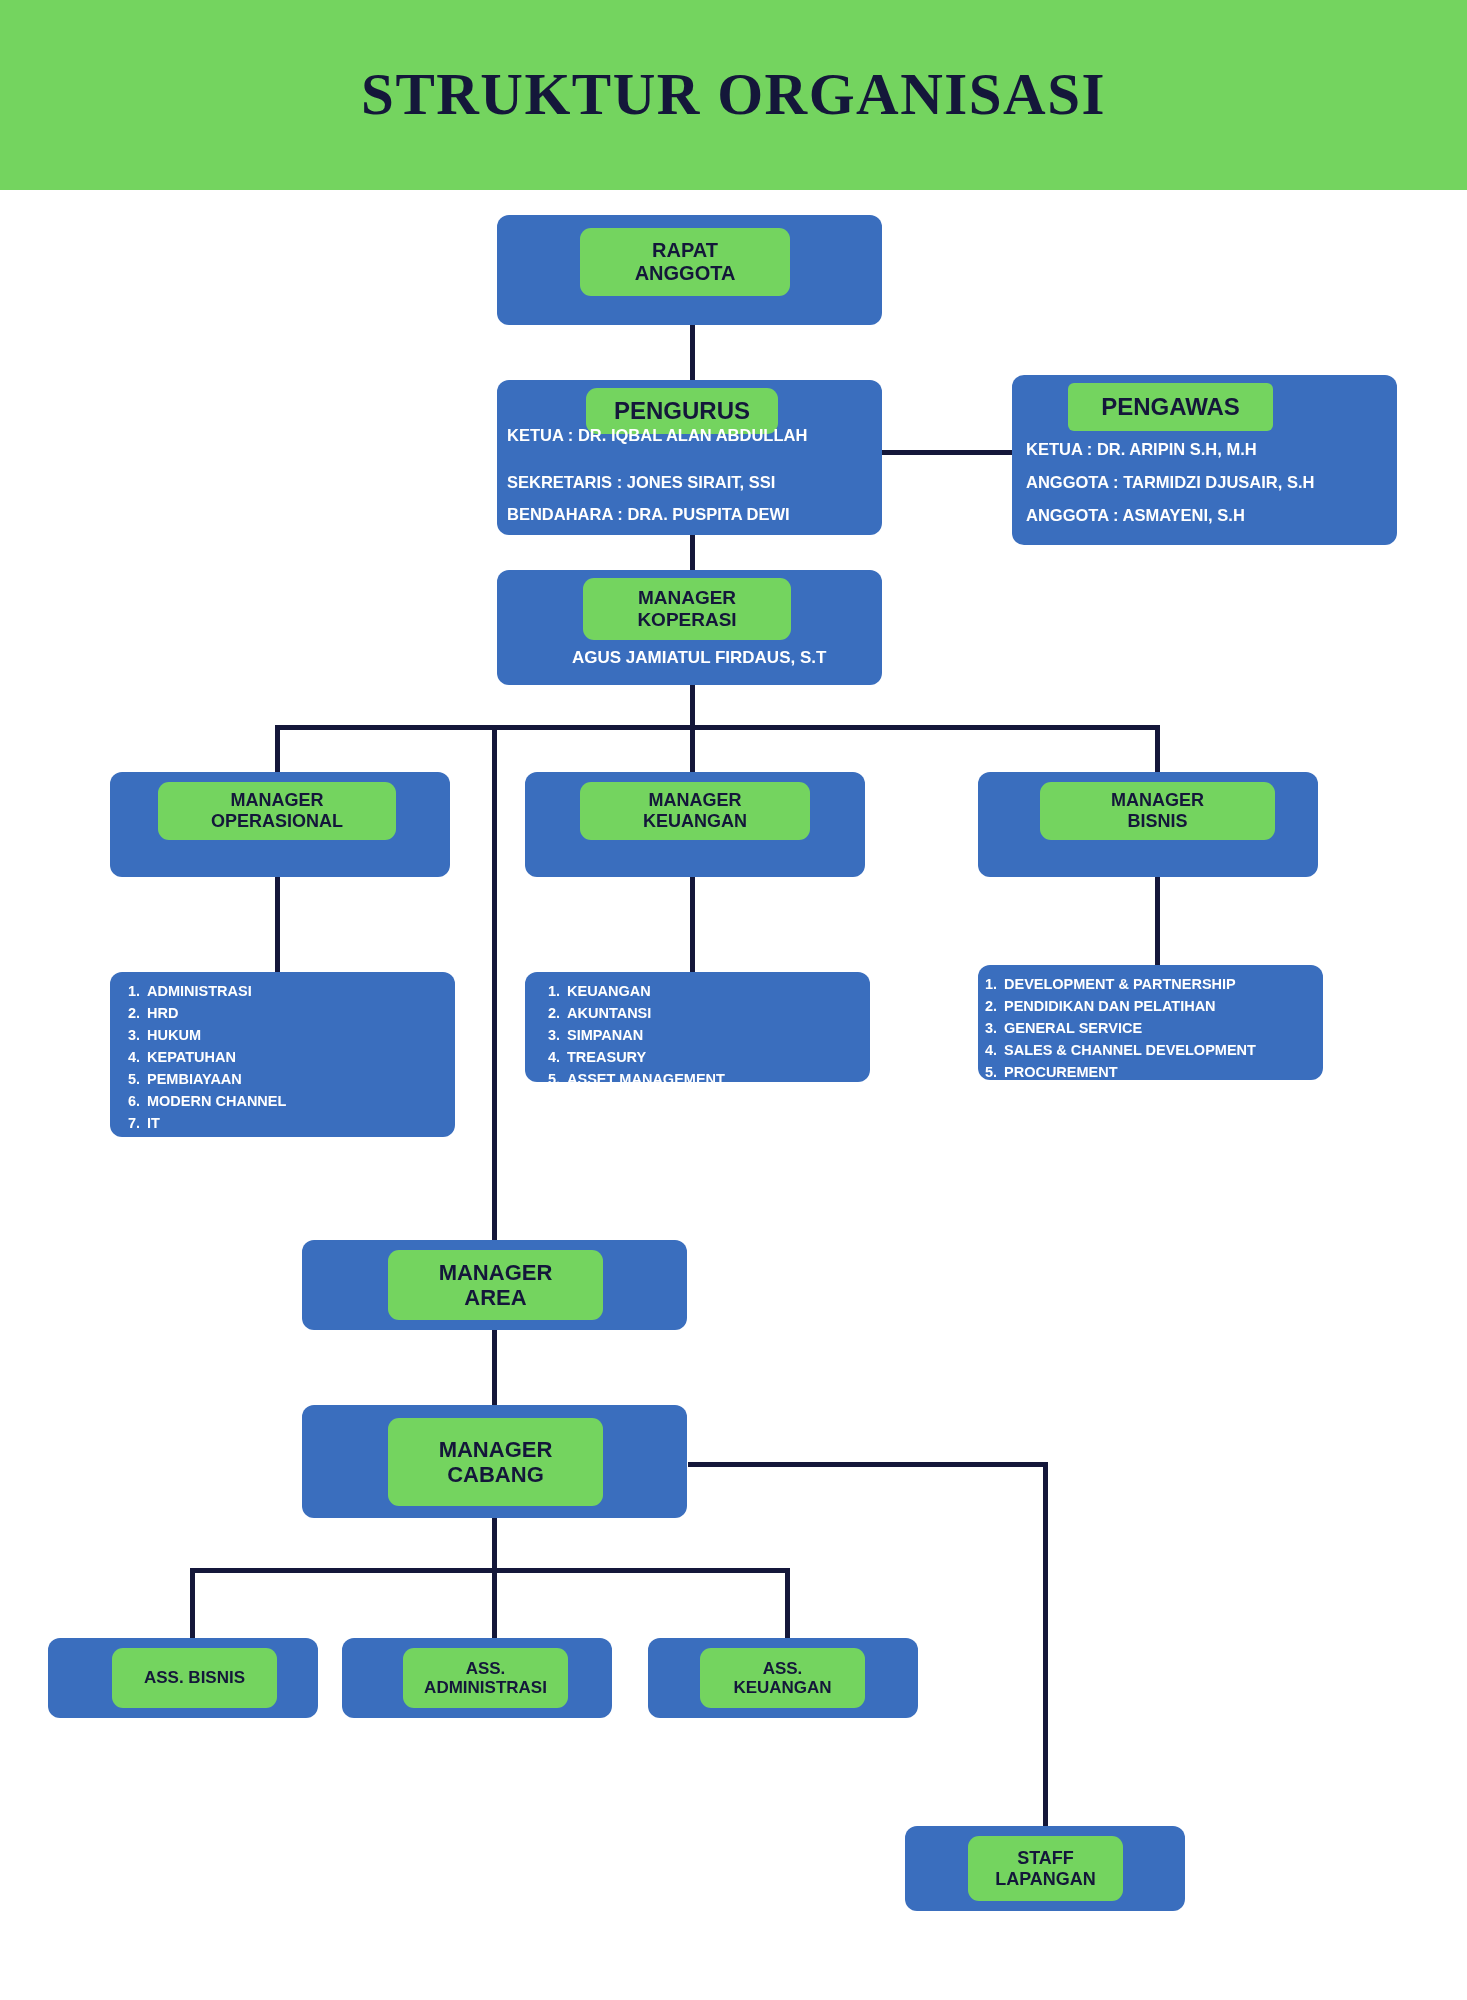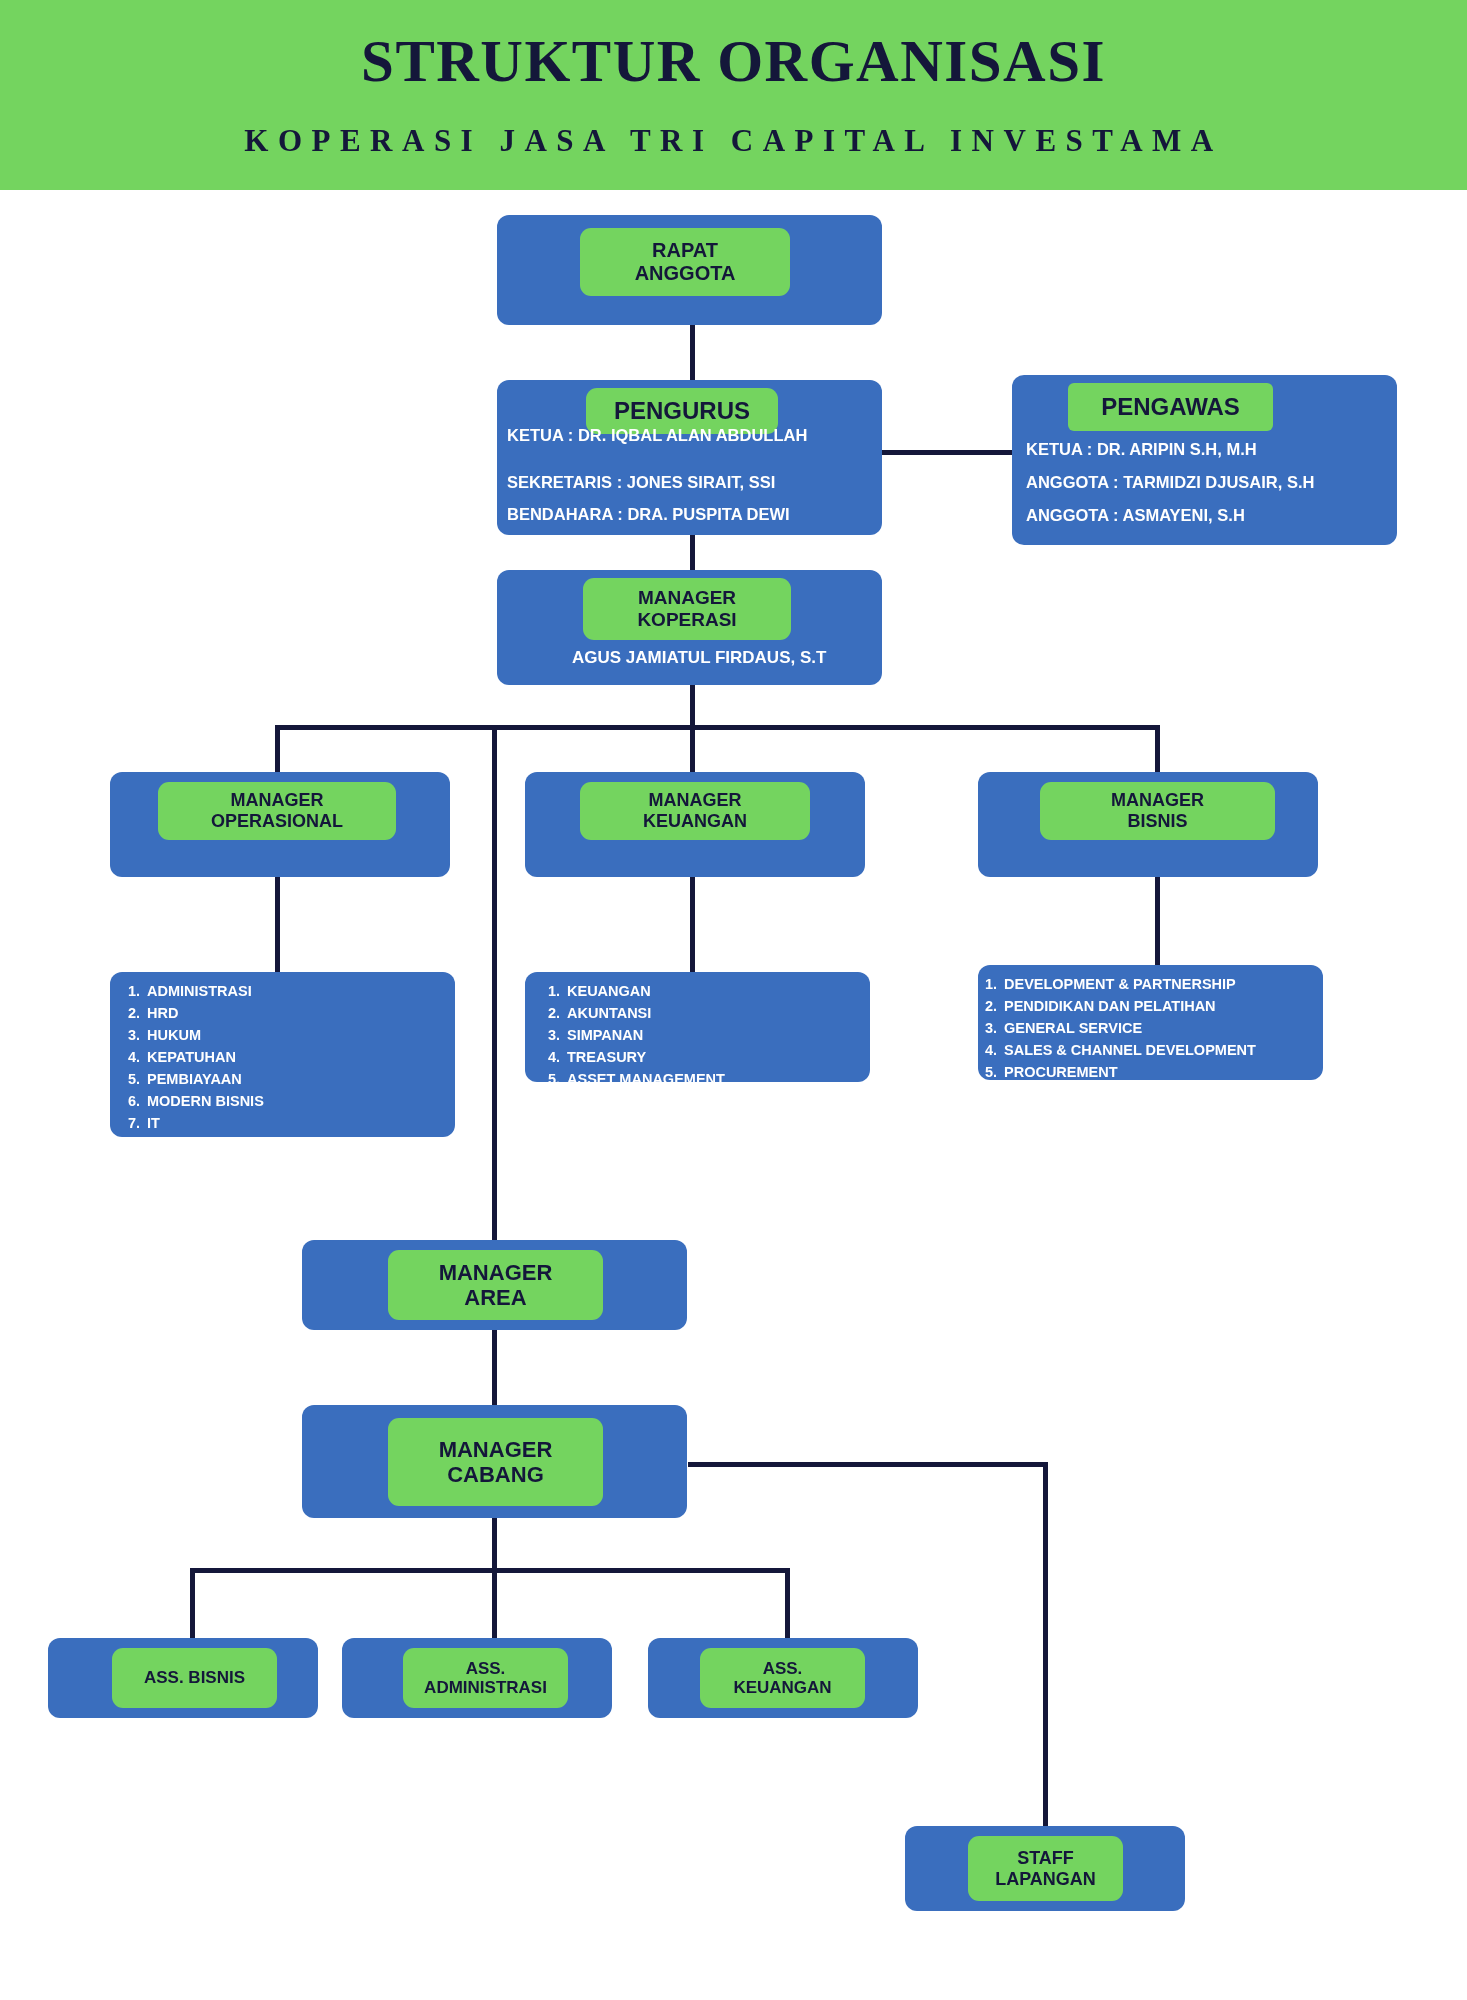--- a/index.html
+++ b/index.html
@@ -84,21 +84,20 @@
     z-index: 2;
   }
   .ln.v { width: 5px; }
   .ln.h { height: 5px; }
 </style>
 </head>
 <body>
 
 <div id="header">
   <div class="main-title">STRUKTUR ORGANISASI</div>
-  <div class="sub-title">KOPERASI JASA TRI CAPITAL INVESTAMA</div>
 </div>
 
 <div class="ln v" style="left:690px; top:325px; height:55px;"></div>
 
 <div class="ln h" style="left:878px; top:450px; width:140px;"></div>
 
 <div class="ln v" style="left:690px; top:535px; height:35px;"></div>
 
 <div class="ln v" style="left:690px; top:685px; height:45px;"></div>
 <div class="ln h" style="left:275px; top:725px; width:885px;"></div>
@@ -174,21 +173,21 @@
     <div class="row">
       <span class="num">4.</span>
       <span>KEPATUHAN</span>
     </div>
     <div class="row">
       <span class="num">5.</span>
       <span>PEMBIAYAAN</span>
     </div>
     <div class="row">
       <span class="num">6.</span>
-      <span>MODERN BISNIS</span>
+      <span>MODERN CHANNEL</span>
     </div>
     <div class="row">
       <span class="num">7.</span>
       <span>IT</span>
     </div>
     <div class="row">
       <span class="num">8.</span>
       <span>COLLECTION</span>
     </div>
   </div>

